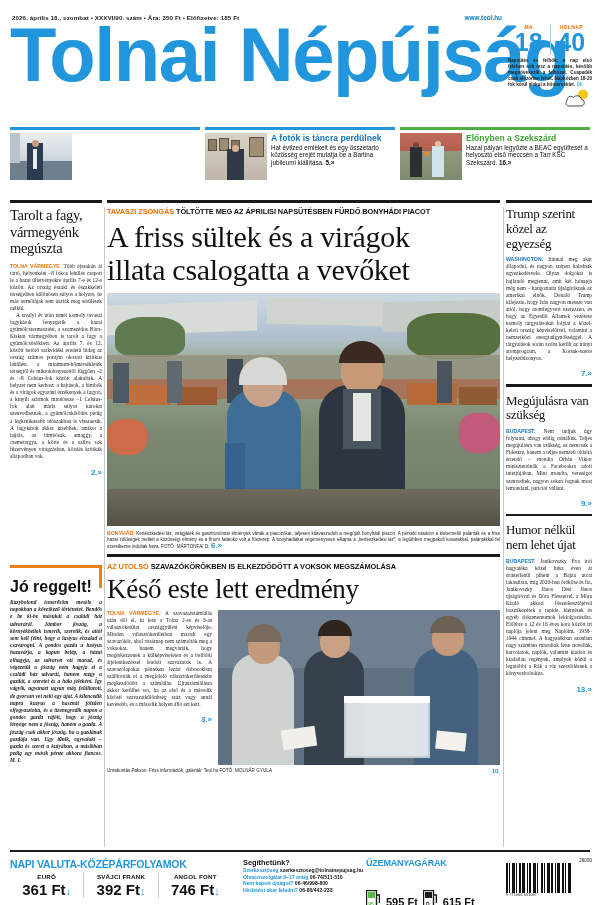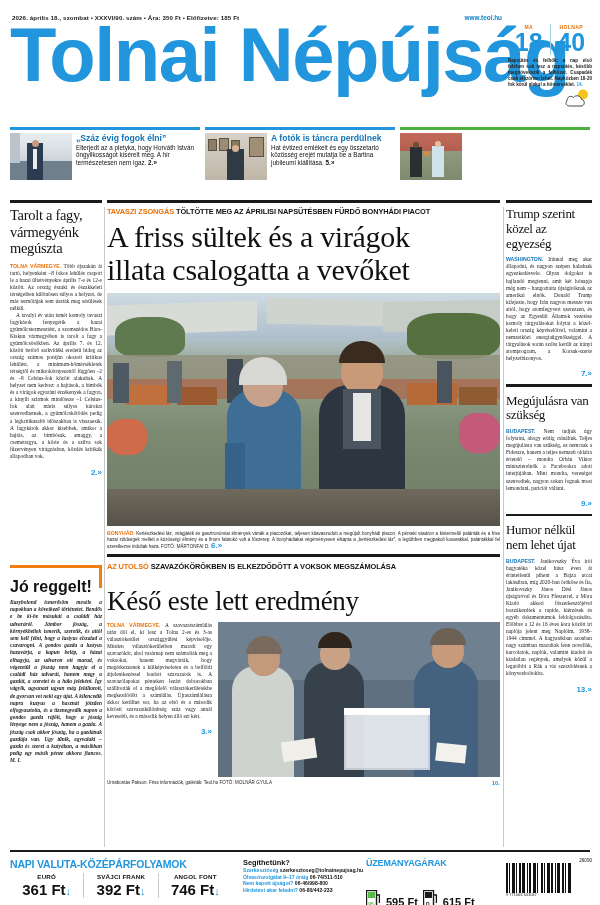--- a/index.html
+++ b/index.html
@@ -97,21 +97,21 @@
   .jor-txt {
     font-family: "Liberation Serif", serif; font-style: italic; font-weight: bold;
     font-size: 5.4px; line-height: 7.2px; text-align: justify; color: #1b1b1b;
   }
 
   
   .center { position: absolute; left: 107px; top: 207px; width: 393px; }
   .kicker { font-size: 7.4px; font-weight: bold; line-height: 9px; color: #111; letter-spacing: -.1px; white-space: nowrap; }
   .kicker .em { color: #e8720c; }
   .mega-hl { font-size: 30px; line-height: 33px; margin-top: 4px; }
-  .mid-hl { font-size: 27px; line-height: 30px; margin-top: 15px; }
+  .mid-hl { font-size: 27px; line-height: 30px; margin-top: 3px; }
   .cap {
     font-family: "Liberation Sans", sans-serif;
     font-size: 4.5px; line-height: 6.1px; text-align: justify; color: #1b1b1b;
   }
   .cap .credit { letter-spacing: .1px; }
 
   
   .col-right { position: absolute; left: 506px; top: 207px; width: 86px; }
   .side-hl { font-size: 13px; line-height: 14.8px; }
 
@@ -179,27 +179,20 @@
     <div class="promo">
       <div class="promo-rule" style="background:#2196dd"></div>
       <div class="promo-body">
         <div class="promo-photo ph" style="background:linear-gradient(180deg,#e9edf0 0%,#d3dae0 48%,#a9b6c0 100%)">
           <i style="left:0;top:28px;width:62px;height:19px;background:#6f7f8c"></i>
           <i style="left:17px;top:10px;width:16px;height:37px;background:#2b3c52"></i>
           <i style="left:22px;top:7px;width:7px;height:7px;border-radius:50%;background:#c69a7d"></i>
           <i style="left:23px;top:16px;width:4px;height:20px;background:#e8eaec"></i>
           <i style="left:0;top:0;width:10px;height:30px;background:#b9c4cc"></i>
         </div>
-        <div class="promo-txt">
-          <div class="promo-title" style="color:#1473b8">„Száz évig fogok élni”</div>
-          <div class="promo-desc">
-            <span>Elterjedt az a pletyka, hogy Horváth István öngyilkosságot kísérelt meg. A hír természetesen nem igaz.</span>
-            <span class="pg">2.</span><span class="pg">»</span>
-          </div>
-        </div>
       </div>
     </div>
 
     <div class="promo">
       <div class="promo-rule" style="background:#2196dd"></div>
       <div class="promo-body">
         <div class="promo-photo ph" style="background:linear-gradient(180deg,#d8d2c8 0%,#bfb6a8 100%)">
           <i style="left:3px;top:6px;width:9px;height:12px;background:#8d7d66;border:1px solid #5d5344"></i>
           <i style="left:14px;top:5px;width:10px;height:13px;background:#9b8c74;border:1px solid #5d5344"></i>
           <i style="left:26px;top:7px;width:9px;height:11px;background:#87795f;border:1px solid #5d5344"></i>
@@ -219,20 +212,27 @@
 
     <div class="promo">
       <div class="promo-rule" style="background:#4caf3f"></div>
       <div class="promo-body">
         <div class="promo-photo ph" style="background:linear-gradient(180deg,#c06a5a 0%,#b35f50 38%,#8f9a7e 39%,#7e8a6e 100%)">
           <i style="left:10px;top:14px;width:12px;height:30px;background:#2b2f33"></i>
           <i style="left:13px;top:9px;width:6px;height:6px;border-radius:50%;background:#6b4a36"></i>
           <i style="left:32px;top:13px;width:12px;height:31px;background:#cfe4ea"></i>
           <i style="left:35px;top:8px;width:6px;height:6px;border-radius:50%;background:#e3c0a3"></i>
           <i style="left:24px;top:18px;width:5px;height:5px;border-radius:50%;background:#e08a3a"></i>
+        </div>
+        <div class="promo-txt">
+          <div class="promo-title" style="color:#3fa535">Előnyben a Szekszárd</div>
+          <div class="promo-desc">
+            <span>Hazai pályán legyőzte a BEAC együttesét a helyosztó első meccsén a Tarr KSC Szekszárd.</span>
+            <span class="pg">16.</span><span class="pg">»</span>
+          </div>
         </div>
       </div>
     </div>
   </div>
 
   <div class="hr-thick" style="left:10px; top:200px; width:92px;"></div>
   <div class="hr-thick" style="left:107px; top:200px; width:393px;"></div>
   <div class="hr-thick" style="left:506px; top:200px; width:86px;"></div>
   <div class="vr" style="left:104px; top:207px; height:640px;"></div>
   <div class="vr" style="left:503px; top:207px; height:640px;"></div>

